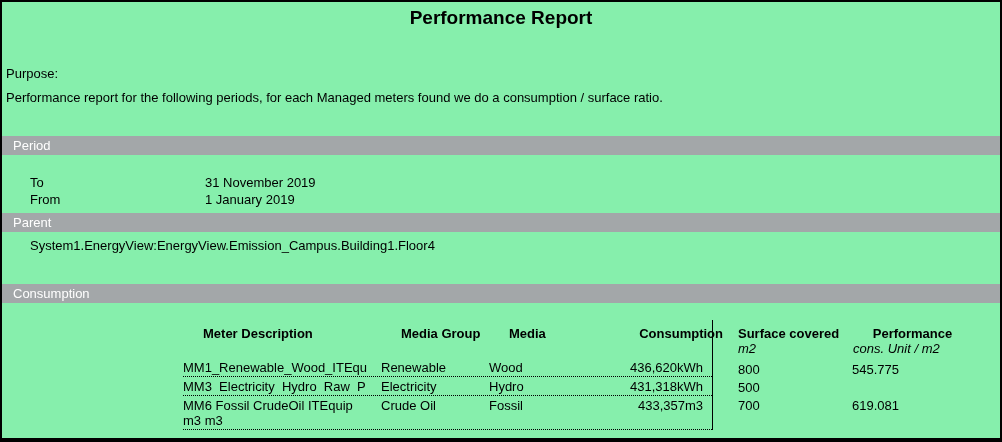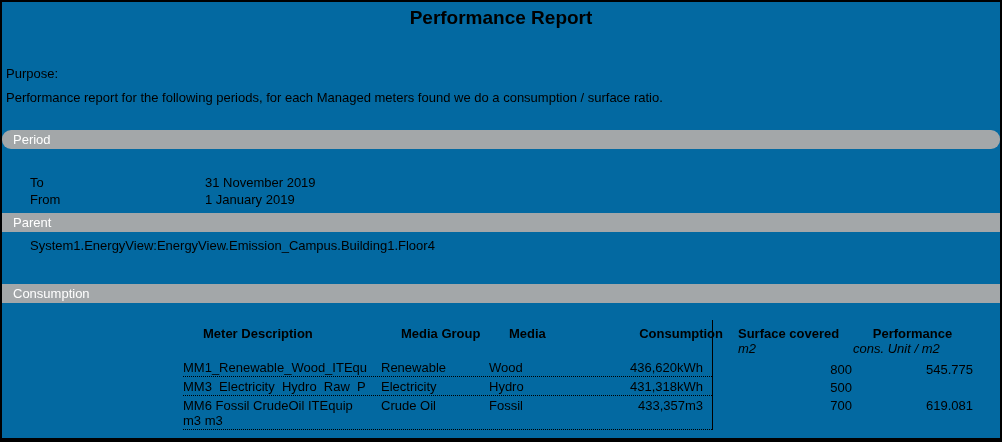--- a/index.html
+++ b/index.html
@@ -2,37 +2,37 @@
 <html><head>
 <meta charset="utf-8">
 <style>
   html,body{margin:0;padding:0;background:#fff;}
   .page{
     position:relative;
     width:1002px;height:442px;
     box-sizing:border-box;
     border:2px solid #000;
     border-bottom-width:4px;
-    background:#0369a1;
+    background:#86efac;
     font-family:"Liberation Sans","DejaVu Sans",sans-serif;
     font-size:13px;color:#000;
     overflow:hidden;
   }
   .title{
     position:absolute;top:5px;left:0;right:0;
     text-align:center;font-size:19px;font-weight:bold;
   }
   .purpose-label{position:absolute;left:4px;top:64px;}
   .purpose-desc{position:absolute;left:4px;top:88px;}
   .bar{
     position:absolute;left:0;right:0;height:19px;
     color:#fff;line-height:19px;padding-left:11px;
     box-sizing:border-box;
   }
-  .bar-period{top:128px;border-radius:9px;}
+  .bar-period{top:134px;}
   .bar-parent{top:211px;}
   .bar-consumption{top:282px;}
   .kv-label{position:absolute;left:28px;}
   .kv-value{position:absolute;left:203px;}
   .row-from{top:154px;margin-top:36px;}
   .row-to{top:173px;}
   .parent-path{position:absolute;left:28px;top:236px;}
 
   .tbl-left{position:absolute;left:181px;top:324px;width:529px;}
   .tbl-left .thead{
@@ -51,21 +51,21 @@
   .tbl-right .thead{
     display:grid;grid-template-columns:114px 121px;
     line-height:15px;margin-bottom:4px;
   }
   .tbl-right .thead .h-main{font-weight:bold;}
   .tbl-right .thead .h-sub{font-style:italic;}
   .h-perf .h-main{text-align:center;}
   .h-perf .h-sub{padding-left:1px;}
   .rrow{
     display:grid;grid-template-columns:114px 121px;
-    padding:2px 0 1px;line-height:15px;text-align:right;
+    padding:2px 0 1px;line-height:15px;
   }
   .col-divider{
     position:absolute;left:710px;top:318px;
     width:1px;height:110px;background:#000;
   }
 </style>
 </head>
 <body>
 
 <div class="page">

